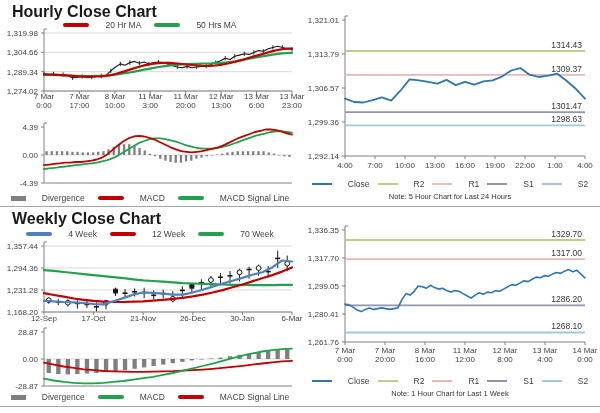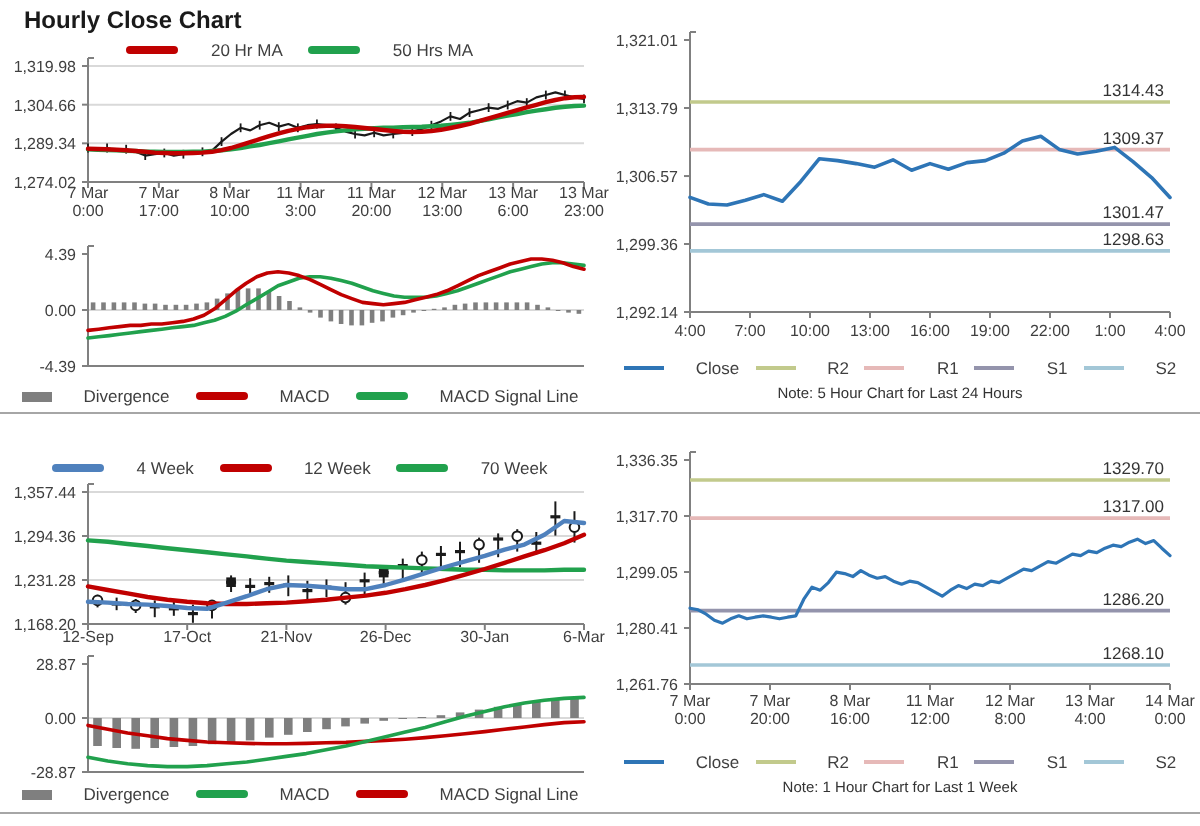--- a/index.html
+++ b/index.html
@@ -1,21 +1,21 @@
 <!DOCTYPE html>
 <html><head>
 <meta charset="utf-8">
 <style>
   html,body{margin:0;padding:0;background:#fff;}
   .page{position:relative;width:600px;height:413px;background:#fff;font-family:"Liberation Sans",sans-serif;overflow:hidden;}
   svg.chart{position:absolute;overflow:visible;}
   svg text{font-family:"Liberation Sans",sans-serif;}
   #c0{left:0px;top:18px;} #c1{left:0px;top:120px;} #c2{left:300px;top:8px;}
   #c3{left:0px;top:240px;} #c4{left:0px;top:328px;} #c5{left:300px;top:222px;}
-  .chart-title{position:absolute;font-size:12px;font-weight:bold;color:#1a1a1a;}
+  .chart-title{position:absolute;font-size:16px;font-weight:bold;color:#1a1a1a;}
   #titleHourly{left:12px;top:3px;} #titleWeekly{left:12px;top:210px;}
   .legend{position:absolute;width:300px;display:flex;justify-content:center;gap:13px;align-items:center;font-size:8.5px;color:#3F3F3F;}
   #legA{left:0px;top:20px;} #legB{left:0px;top:193px;}
   #legC{left:300px;top:179px;gap:8px;} #legD{left:0px;top:229px;}
   #legE{left:0px;top:392px;} #legF{left:300px;top:376px;gap:8px;}
   .lg-item{display:flex;align-items:center;gap:16px;}
   .sw{display:inline-block;}
   .sw-thick{width:26px;height:4px;border-radius:2px;}
   .sw-thin{width:20px;height:2px;}
   .sw-bars{width:15px;height:5px;}
@@ -248,20 +248,21 @@
       </span>
       <span class="lg-item">
         <span class="sw sw-thin" style="background: rgb(163, 199, 215);"></span>
         <span>S2</span>
       </span>
     </div>
   <div class="note" id="noteC">Note: 5 Hour Chart for Last 24 Hours</div>
 
   <div class="divider" id="div1"></div>
 
+  <div class="chart-title" id="titleWeekly">Weekly Close Chart</div>
   <div class="legend" id="legD">
       <span class="lg-item">
         <span class="sw sw-thick" style="background: rgb(79, 129, 189);"></span>
         <span>4 Week</span>
       </span>
       <span class="lg-item">
         <span class="sw sw-thick" style="background: rgb(192, 0, 0);"></span>
         <span>12 Week</span>
       </span>
       <span class="lg-item">

